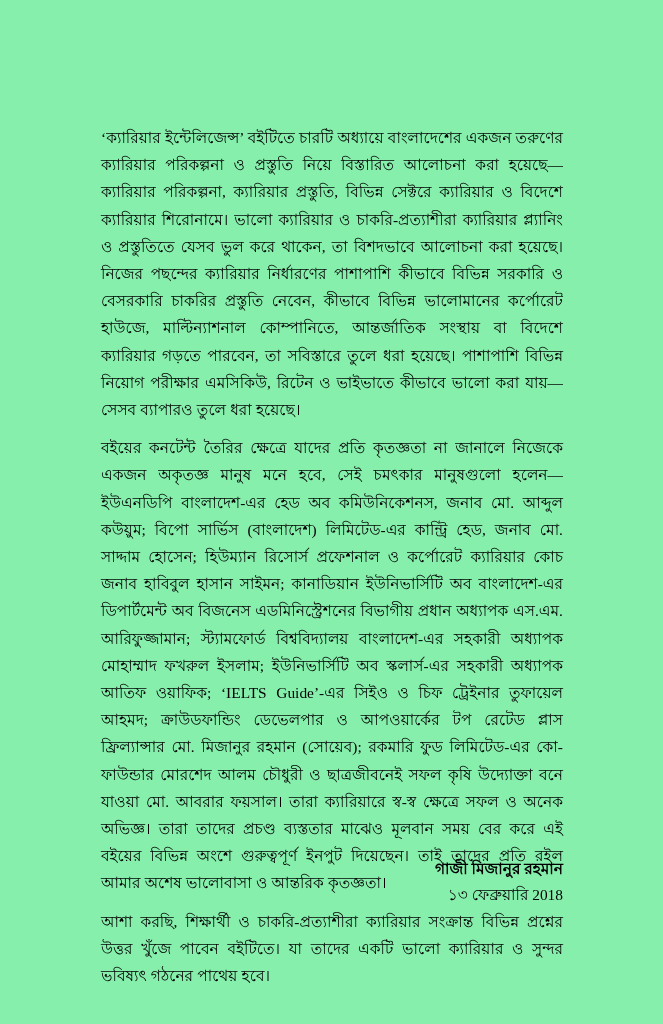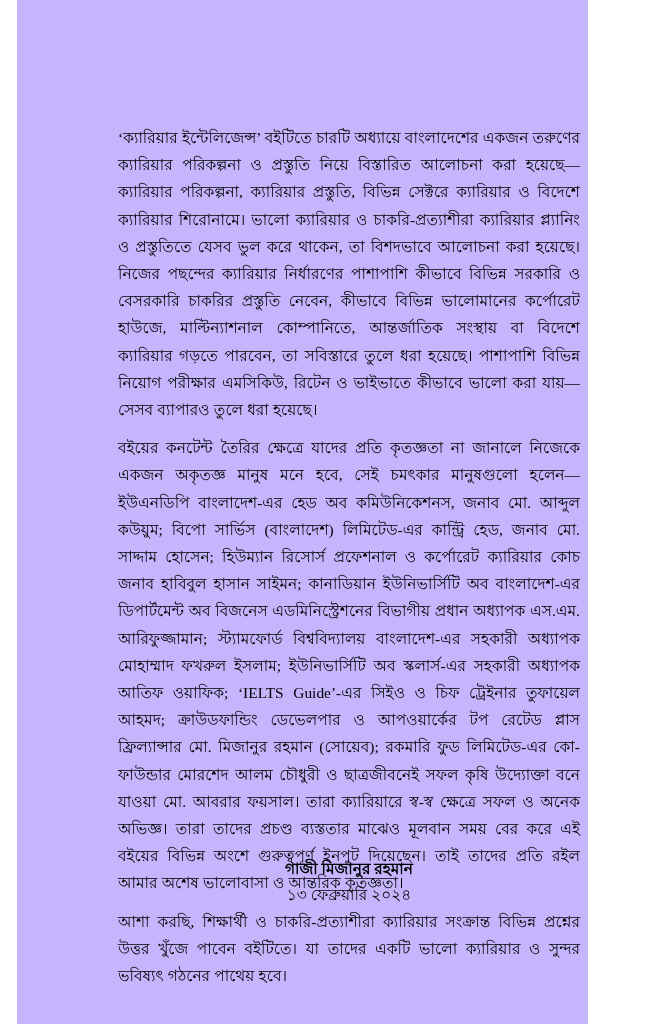--- a/index.html
+++ b/index.html
@@ -13,25 +13,25 @@
     height: 1024px;
     position: relative;
     overflow: hidden;
     font-family: "Liberation Serif", "DejaVu Serif", serif;
     color: #000000;
     -webkit-font-smoothing: antialiased;
   }
 
   .page {
     position: absolute;
-    left: 17px;
+    left: 0;
     top: 0;
-    width: 571px;
+    width: 663px;
     height: 1024px;
-    background: #c4b5fd;
+    background: #86efac;
   }
 
   .content {
     position: absolute;
     left: 101px;
     top: 124px;
     width: 462px;
   }
 
   .para {
@@ -53,21 +53,21 @@
   .signature {
     position: absolute;
     left: 101px;
     top: 856px;
     width: 462px;
   }
 
   .sig-line {
     font-size: 15.4px;
     line-height: 25.5px;
-    text-align: center;
+    text-align: right;
     font-family: "Liberation Serif", "DejaVu Serif", serif;
     white-space: pre;
   }
 
   .sig-name {
     font-weight: bold;
   }
 
   .sig-date, .sig-place {
     font-weight: normal;
@@ -83,16 +83,16 @@
     <p class="para">‘ক্যারিয়ার ইন্টেলিজেন্স’ বইটিতে চারটি অধ্যায়ে বাংলাদেশের একজন তরুণের ক্যারিয়ার পরিকল্পনা ও প্রস্তুতি নিয়ে বিস্তারিত আলোচনা করা হয়েছে— ক্যারিয়ার পরিকল্পনা, ক্যারিয়ার প্রস্তুতি, বিভিন্ন সেক্টরে ক্যারিয়ার ও বিদেশে ক্যারিয়ার শিরোনামে। ভালো ক্যারিয়ার ও চাকরি-প্রত্যাশীরা ক্যারিয়ার প্ল্যানিং ও প্রস্তুতিতে যেসব ভুল করে থাকেন, তা বিশদভাবে আলোচনা করা হয়েছে। নিজের পছন্দের ক্যারিয়ার নির্ধারণের পাশাপাশি কীভাবে বিভিন্ন সরকারি ও বেসরকারি চাকরির প্রস্তুতি নেবেন, কীভাবে বিভিন্ন ভালোমানের কর্পোরেট হাউজে, মাল্টিন্যাশনাল কোম্পানিতে, আন্তর্জাতিক সংস্থায় বা বিদেশে ক্যারিয়ার গড়তে পারবেন, তা সবিস্তারে তুলে ধরা হয়েছে। পাশাপাশি বিভিন্ন নিয়োগ পরীক্ষার এমসিকিউ, রিটেন ও ভাইভাতে কীভাবে ভালো করা যায়— সেসব ব্যাপারও তুলে ধরা হয়েছে।</p>
 
     <p class="para">বইয়ের কনটেন্ট তৈরির ক্ষেত্রে যাদের প্রতি কৃতজ্ঞতা না জানালে নিজেকে একজন অকৃতজ্ঞ মানুষ মনে হবে, সেই চমৎকার মানুষগুলো হলেন— ইউএনডিপি বাংলাদেশ-এর হেড অব কমিউনিকেশনস, জনাব মো. আব্দুল কউয়ুম; বিপো সার্ভিস (বাংলাদেশ) লিমিটেড-এর কান্ট্রি হেড, জনাব মো. সাদ্দাম হোসেন; হিউম্যান রিসোর্স প্রফেশনাল ও কর্পোরেট ক্যারিয়ার কোচ জনাব হাবিবুল হাসান সাইমন; কানাডিয়ান ইউনিভার্সিটি অব বাংলাদেশ-এর ডিপার্টমেন্ট অব বিজনেস এডমিনিস্ট্রেশনের বিভাগীয় প্রধান অধ্যাপক এস.এম. আরিফুজ্জামান; স্ট্যামফোর্ড বিশ্ববিদ্যালয় বাংলাদেশ-এর সহকারী অধ্যাপক মোহাম্মাদ ফখরুল ইসলাম; ইউনিভার্সিটি অব স্কলার্স-এর সহকারী অধ্যাপক আতিফ ওয়াফিক; ‘IELTS Guide’-এর সিইও ও চিফ ট্রেইনার তুফায়েল আহমদ; ক্রাউডফান্ডিং ডেভেলপার ও আপওয়ার্কের টপ রেটেড প্লাস ফ্রিল্যান্সার মো. মিজানুর রহমান (সোয়েব); রকমারি ফুড লিমিটেড-এর কো-ফাউন্ডার মোরশেদ আলম চৌধুরী ও ছাত্রজীবনেই সফল কৃষি উদ্যোক্তা বনে যাওয়া মো. আবরার ফয়সাল। তারা ক্যারিয়ারে স্ব-স্ব ক্ষেত্রে সফল ও অনেক অভিজ্ঞ। তারা তাদের প্রচণ্ড ব্যস্ততার মাঝেও মূলবান সময় বের করে এই বইয়ের বিভিন্ন অংশে গুরুত্বপূর্ণ ইনপুট দিয়েছেন। তাই তাদের প্রতি রইল আমার অশেষ ভালোবাসা ও আন্তরিক কৃতজ্ঞতা।</p>
 
     <p class="para">আশা করছি, শিক্ষার্থী ও চাকরি-প্রত্যাশীরা ক্যারিয়ার সংক্রান্ত বিভিন্ন প্রশ্নের উত্তর খুঁজে পাবেন বইটিতে। যা তাদের একটি ভালো ক্যারিয়ার ও সুন্দর ভবিষ্যৎ গঠনের পাথেয় হবে।</p>
 
   </div>
 
   <div class="signature">
     <div class="sig-line sig-name">গাজী মিজানুর রহমান</div>
-    <div class="sig-line sig-date">১৩ ফেব্রুয়ারি ২০২৪</div>
+    <div class="sig-line sig-date">১৩ ফেব্রুয়ারি 2018</div>
   </div>
 
 </div>
 
 </body></html>

